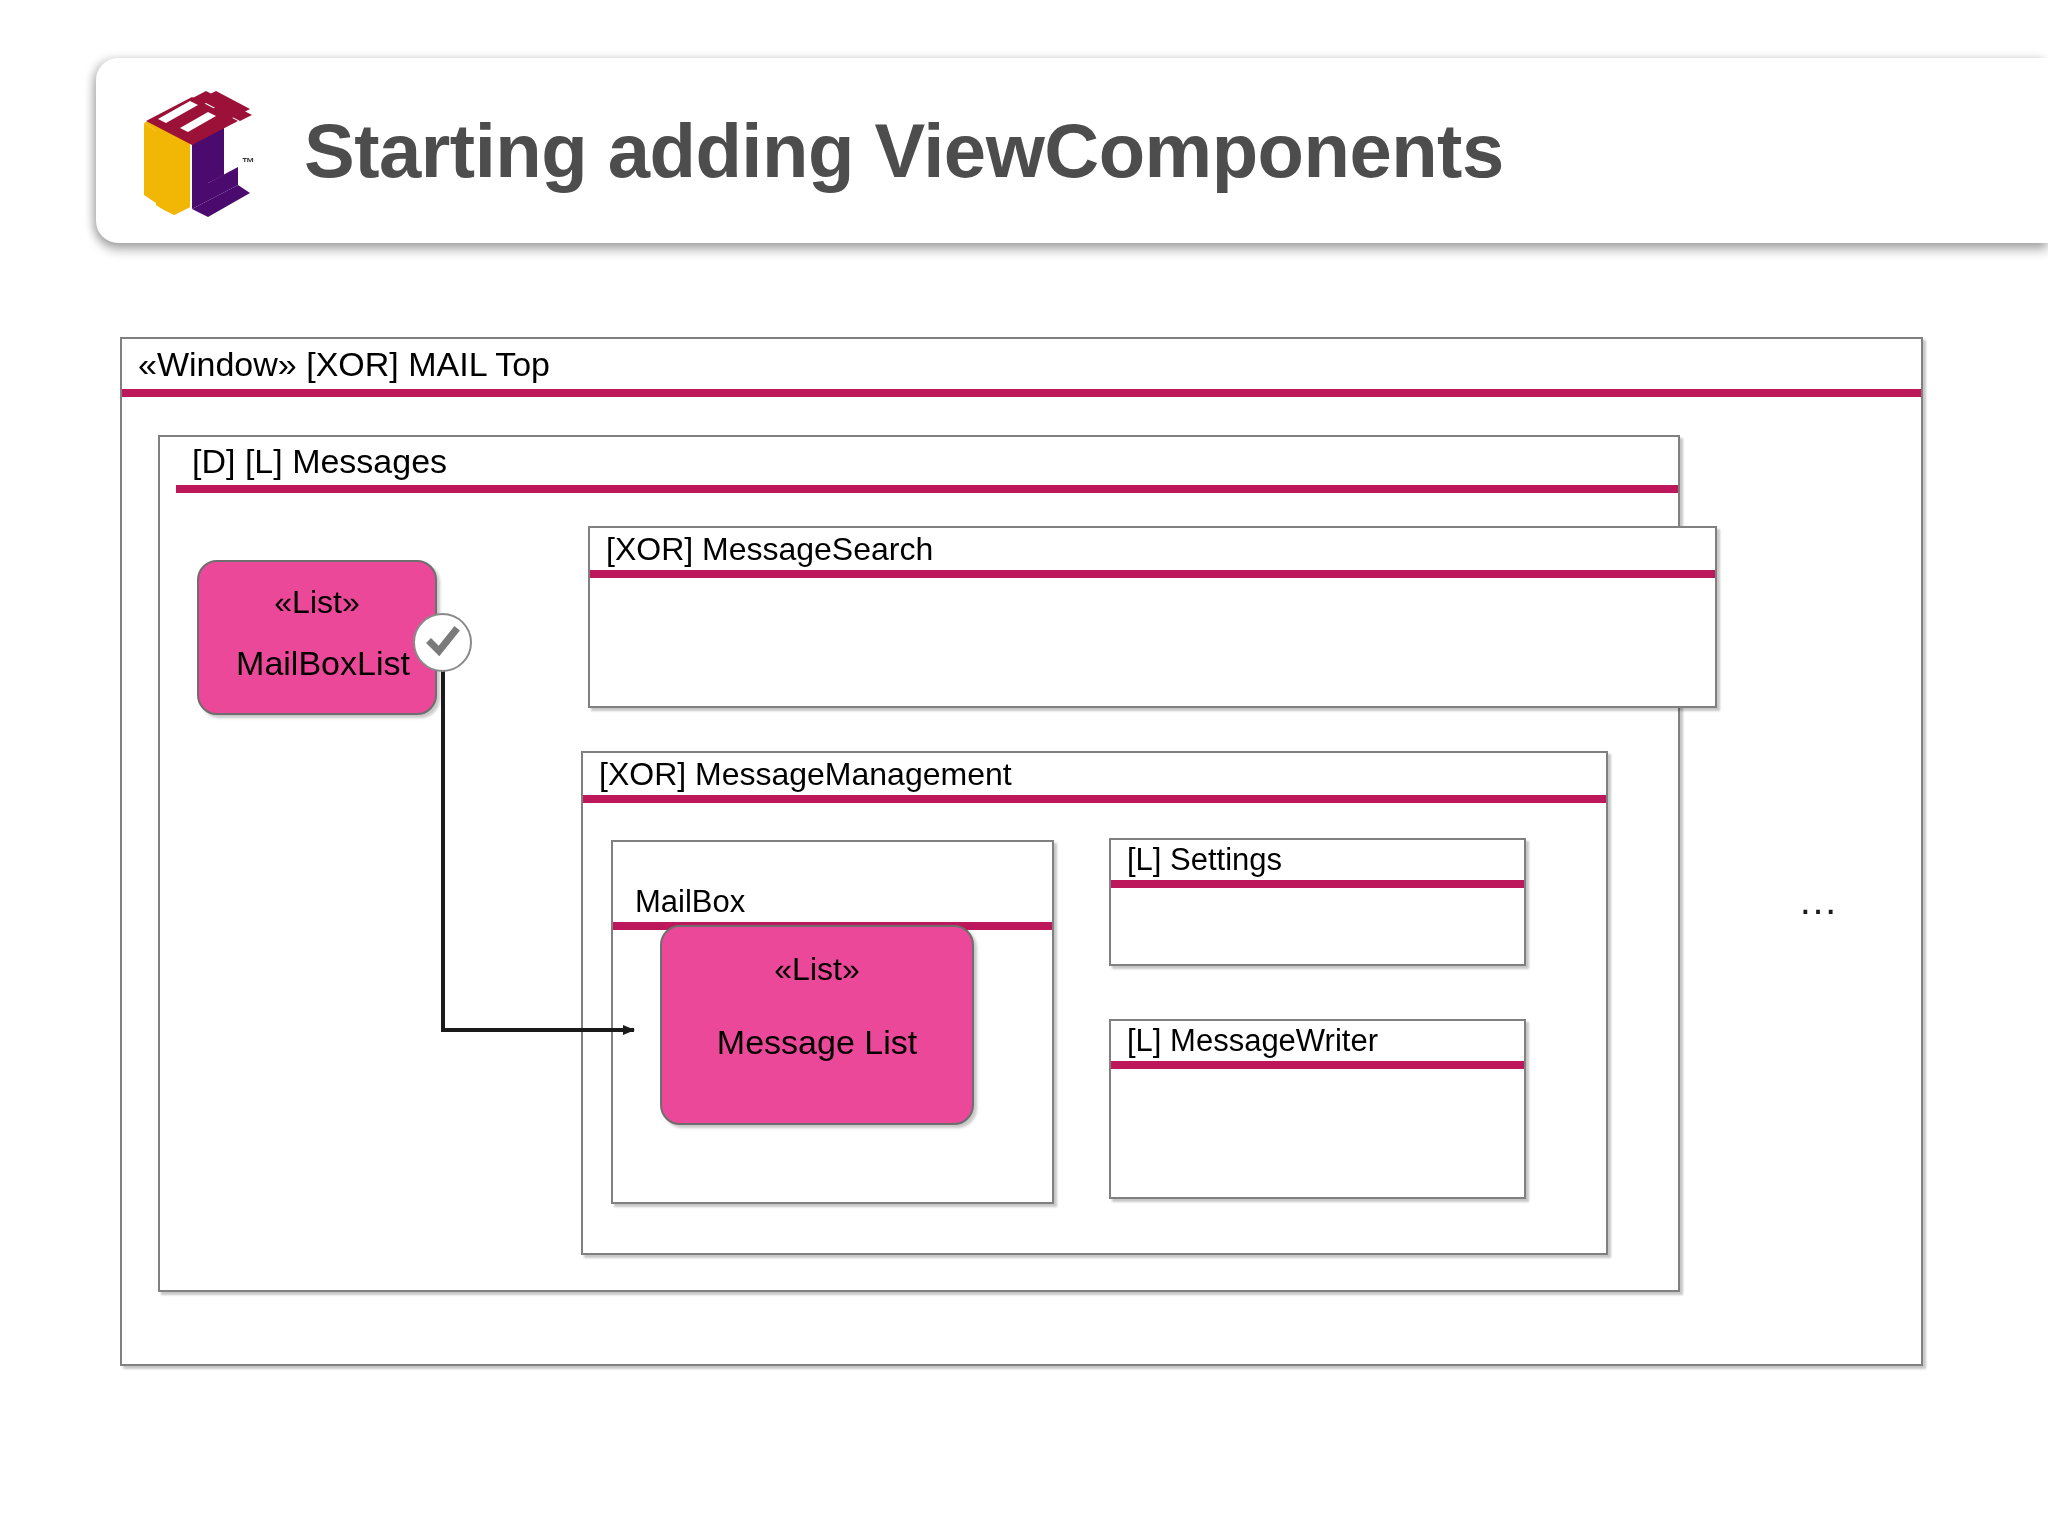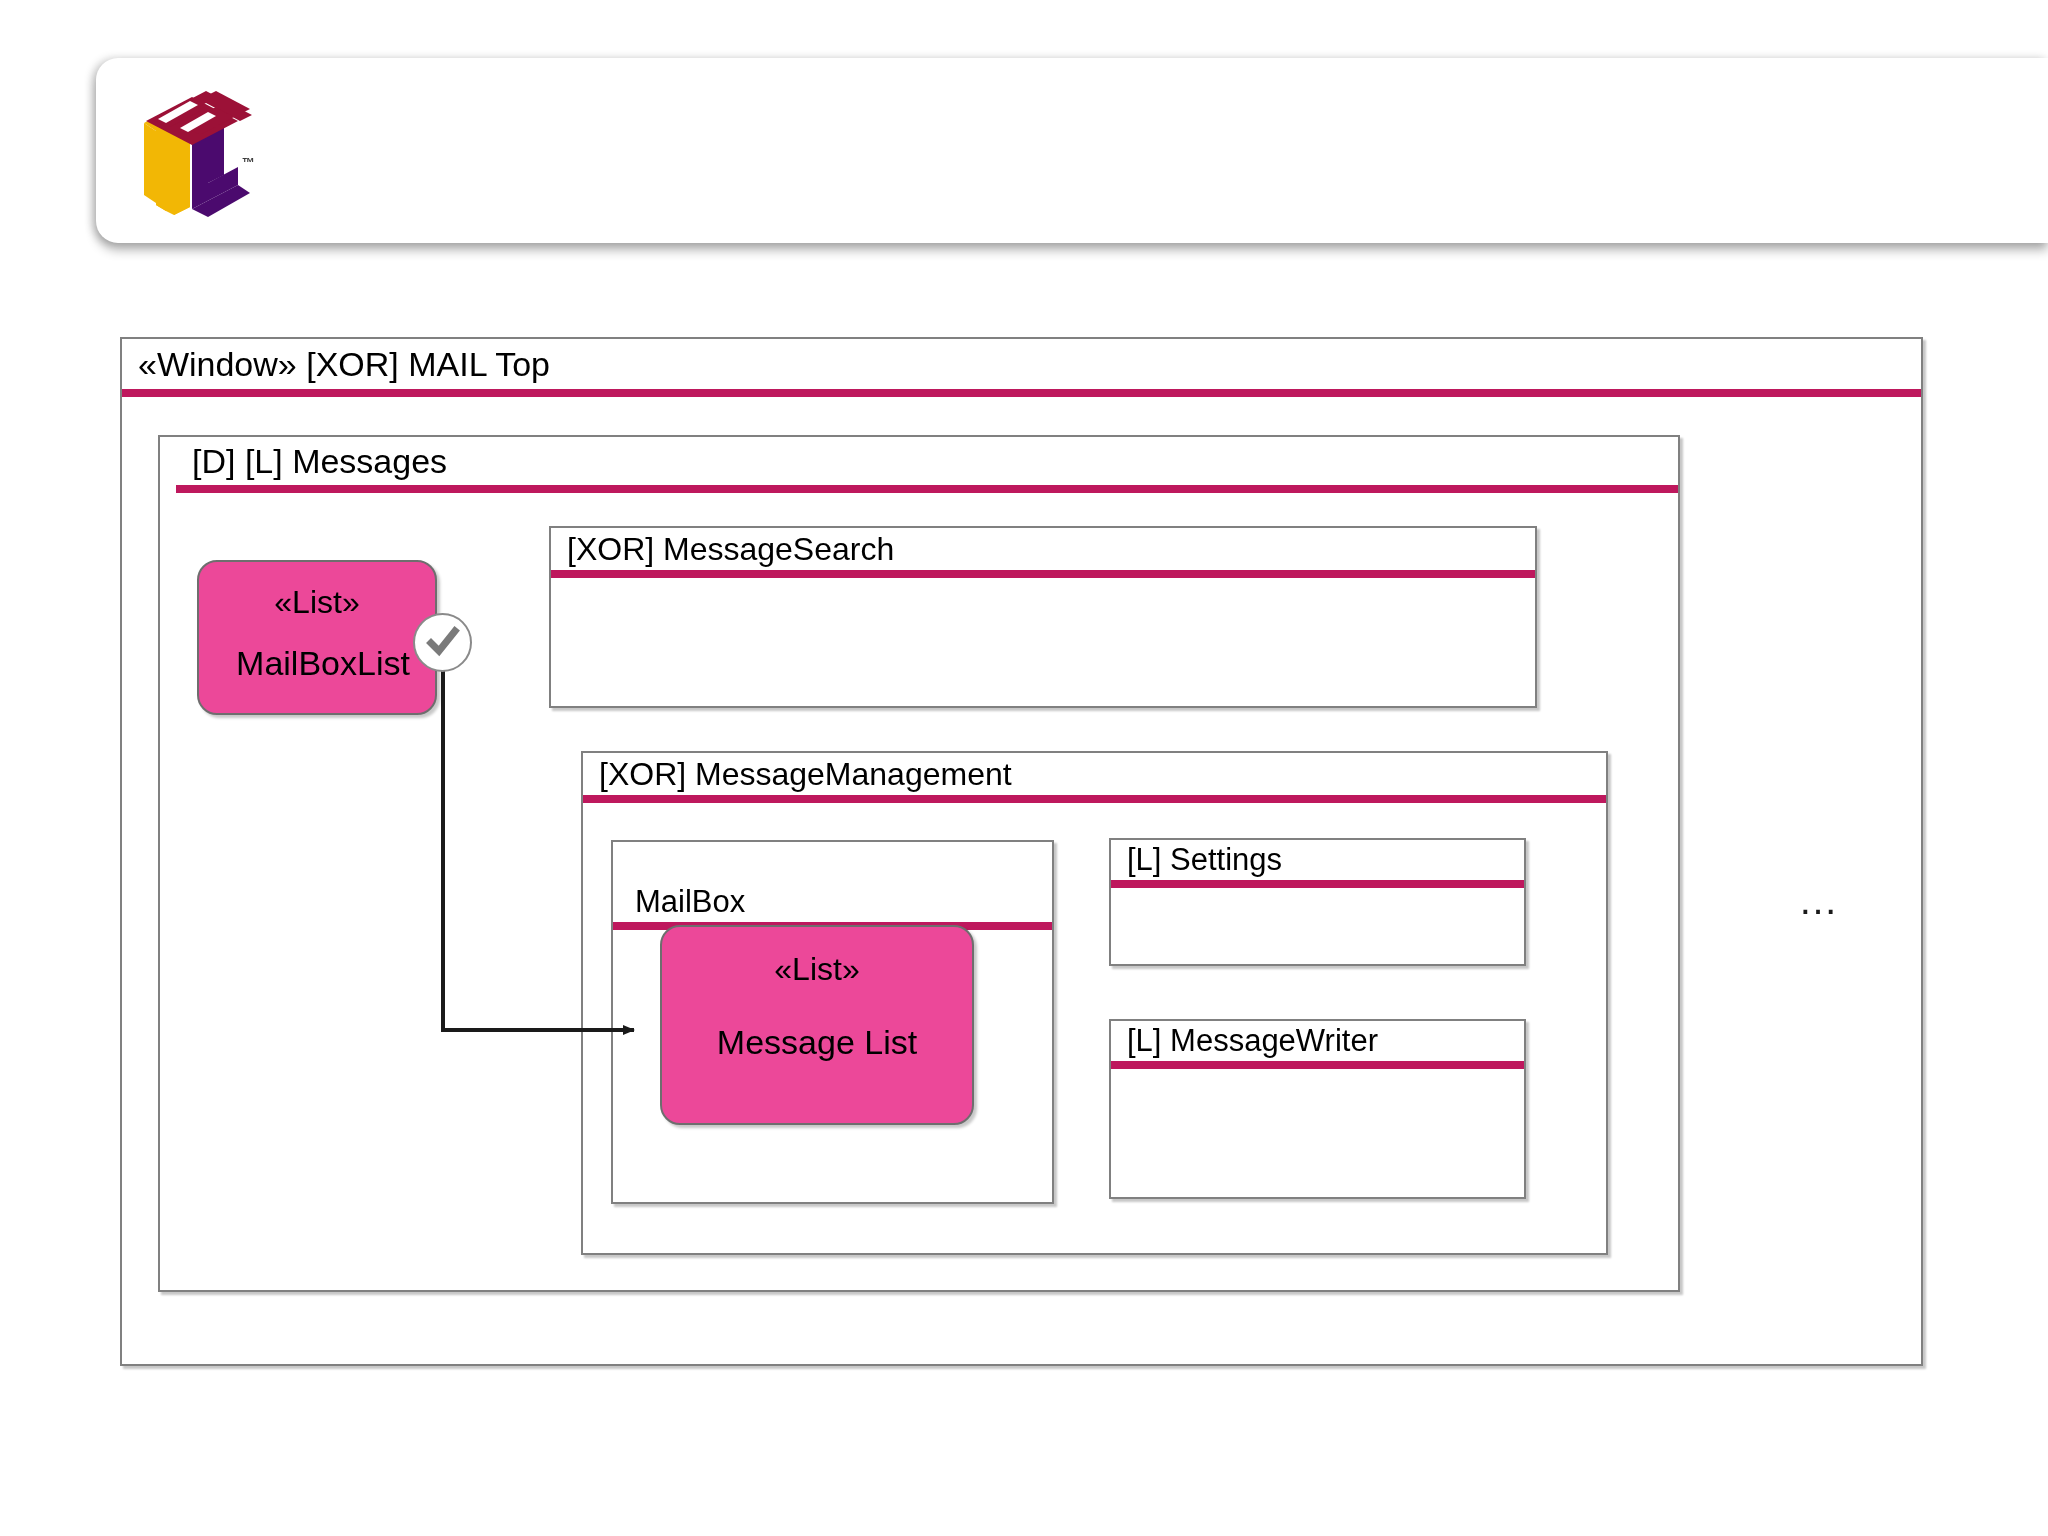--- a/index.html
+++ b/index.html
@@ -80,21 +80,21 @@
 
   
   #window-box { left: 120px; top: 337px; width: 1803px; height: 1029px; }
   #window-head { height: 58px; font-size: 34px; }
 
   
   #messages-box { left: 158px; top: 435px; width: 1522px; height: 857px; }
   #messages-head { height: 56px; font-size: 34px; margin-left: 16px; }
 
   
-  #msgsearch-box { left: 549px; top: 526px; width: 988px; height: 182px; }
+  #msgsearch-box { left: 588px; top: 526px; width: 1129px; height: 182px; }
   #msgsearch-head { height: 50px; font-size: 32px; }
 
   
   #msgmgmt-box { left: 581px; top: 751px; width: 1027px; height: 504px; }
   #msgmgmt-head { height: 50px; font-size: 32px; }
 
   
   #mailbox-box { left: 611px; top: 840px; width: 443px; height: 364px; }
   #mailbox-head { height: 48px; font-size: 31px; padding-left: 22px; margin-top: 40px; }
 
@@ -209,20 +209,21 @@
       <polygon points="52,40 86,22 104,32 70,50" fill="#9c1137"></polygon>
       <polygon points="70,14 104,32 120,24 86,6" fill="#9c1137"></polygon>
       <polygon points="22,34 56,16 72,25 38,43" fill="#9c1137"></polygon>
 
       <polygon points="60,16 68,20 36,38 28,34" fill="#ffffff"></polygon>
       <polygon points="78,27 86,31 58,47 50,43" fill="#ffffff"></polygon>
       <text x="112" y="82" font-family="'Liberation Sans', sans-serif" font-size="13" font-weight="bold" fill="#3a3a3a">™</text>
     </svg>
   </div>
 
+  <div id="title-text">Starting adding ViewComponents</div>
 </div>
 
 <div id="diagram">
 
   <div id="window-box" class="ifml-box">
     <div id="window-head" class="ifml-head">«Window» [XOR] MAIL Top</div>
   </div>
 
   <div id="messages-box" class="ifml-box">
     <div id="messages-head" class="ifml-head">[D] [L] Messages</div>

